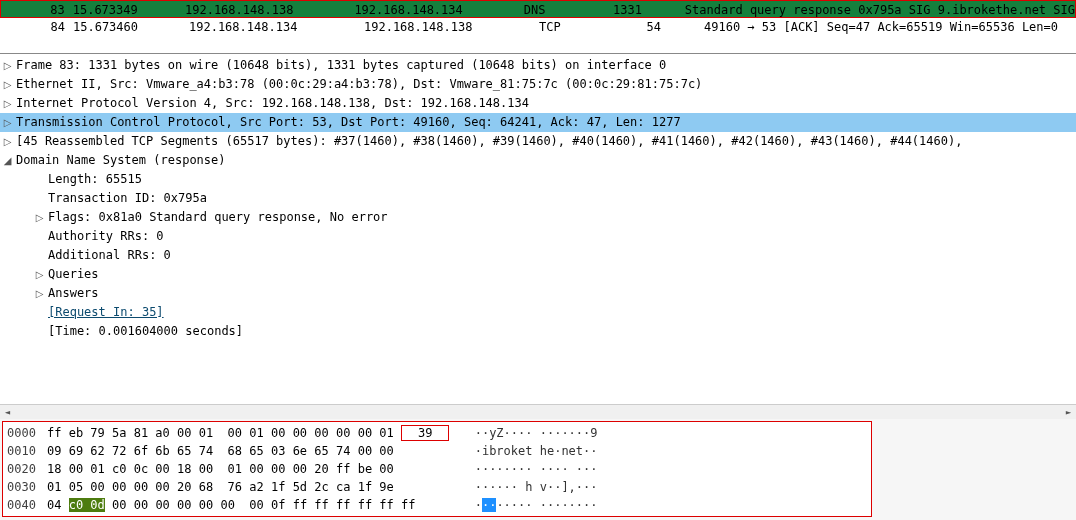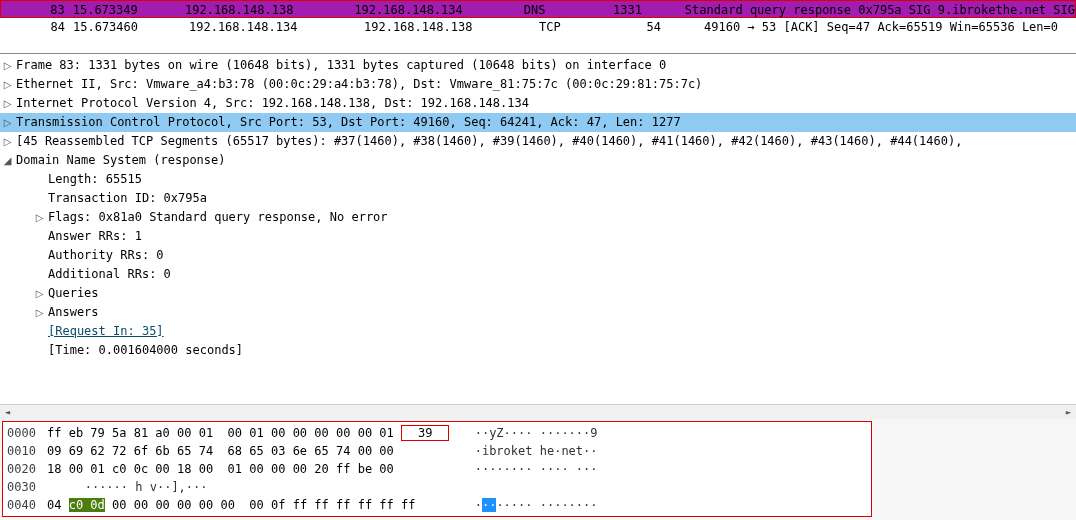--- a/index.html
+++ b/index.html
@@ -19,21 +19,21 @@
   }
   .packet-row {
     display: flex;
     white-space: nowrap;
     padding: 1px 0 1px 25px;
     line-height: 16px;
     height: 18px;
   }
   .packet-row.highlighted {
     border: 1px solid #d00;
-    background: #a21caf;
+    background: #15803d;
   }
   .packet-row .col-no { width: 48px; text-align: right; padding-right: 8px;}
   .packet-row .col-time { width: 116px; }
   .packet-row .col-src { width: 175px; }
   .packet-row .col-dst { width: 175px; }
   .packet-row .col-proto { width: 70px; }
   .packet-row .col-len { width: 60px; text-align: right; padding-right: 8px;}
   .packet-row .col-info { flex: 1; margin-left: 35px; }
 
   .details-pane {
@@ -176,25 +176,20 @@
         <span>Transaction ID: 0x795a</span>
       </div>
       <div class="tree-row">
         <span class="indent" style="width: 32px;"></span>
         <span class="toggle">▷</span>
         <span>Flags: 0x81a0 Standard query response, No error</span>
       </div>
       <div class="tree-row">
         <span class="indent" style="width: 32px;"></span>
         <span class="toggle empty">▷</span>
-        <span>Answer RRs: 1</span>
-      </div>
-      <div class="tree-row">
-        <span class="indent" style="width: 32px;"></span>
-        <span class="toggle empty">▷</span>
         <span>Authority RRs: 0</span>
       </div>
       <div class="tree-row">
         <span class="indent" style="width: 32px;"></span>
         <span class="toggle empty">▷</span>
         <span>Additional RRs: 0</span>
       </div>
       <div class="tree-row">
         <span class="indent" style="width: 32px;"></span>
         <span class="toggle">▷</span>
@@ -223,17 +218,17 @@
   <div style="flex:1"></div>
   <div class="arrow">►</div>
 </div>
 
 <div class="hex-pane">
   <div class="hex-content">
     <div id="hex-rows">
         <div class="hex-row"><span class="hex-offset">0000</span><span class="hex-bytes"><span>ff eb 79 5a 81 a0 00 01  00 01 00 00 00 00 00 01 </span><span class="hl-red">39</span></span><span>   </span><span class="hex-ascii">··yZ···· ·······9</span></div>
         <div class="hex-row"><span class="hex-offset">0010</span><span class="hex-bytes">09 69 62 72 6f 6b 65 74  68 65 03 6e 65 74 00 00</span><span>   </span><span class="hex-ascii">·ibroket he·net··</span></div>
         <div class="hex-row"><span class="hex-offset">0020</span><span class="hex-bytes">18 00 01 c0 0c 00 18 00  01 00 00 00 20 ff be 00</span><span>   </span><span class="hex-ascii">········ ···· ···</span></div>
-        <div class="hex-row"><span class="hex-offset">0030</span><span>   </span><span class="hex-ascii">······ h v··],···</span></div>
+        <div class="hex-row"><span class="hex-offset">0030</span><span class="hex-bytes">01 05 00 00 00 00 20 68  76 a2 1f 5d 2c ca 1f 9e</span><span>   </span><span class="hex-ascii">······ h v··],···</span></div>
         <div class="hex-row"><span class="hex-offset">0040</span><span class="hex-bytes"><span>04 </span><span class="hl-blue">c0 0d</span><span> 00 00 00 00 00 00  00 0f ff ff ff ff ff ff</span></span><span>   </span><span class="hex-ascii"><span>·</span><span class="hl-blue">··</span><span>····· ········</span></span></div>
       </div>
   </div>
 </div>
 
 </body></html>

